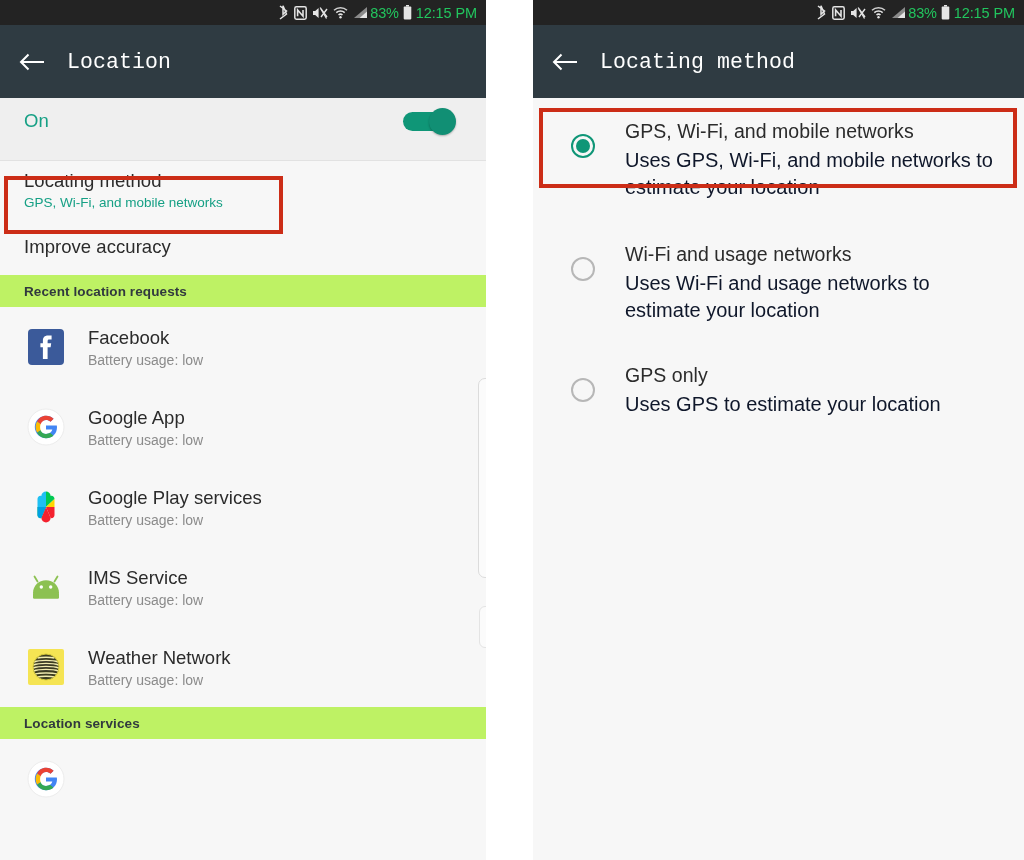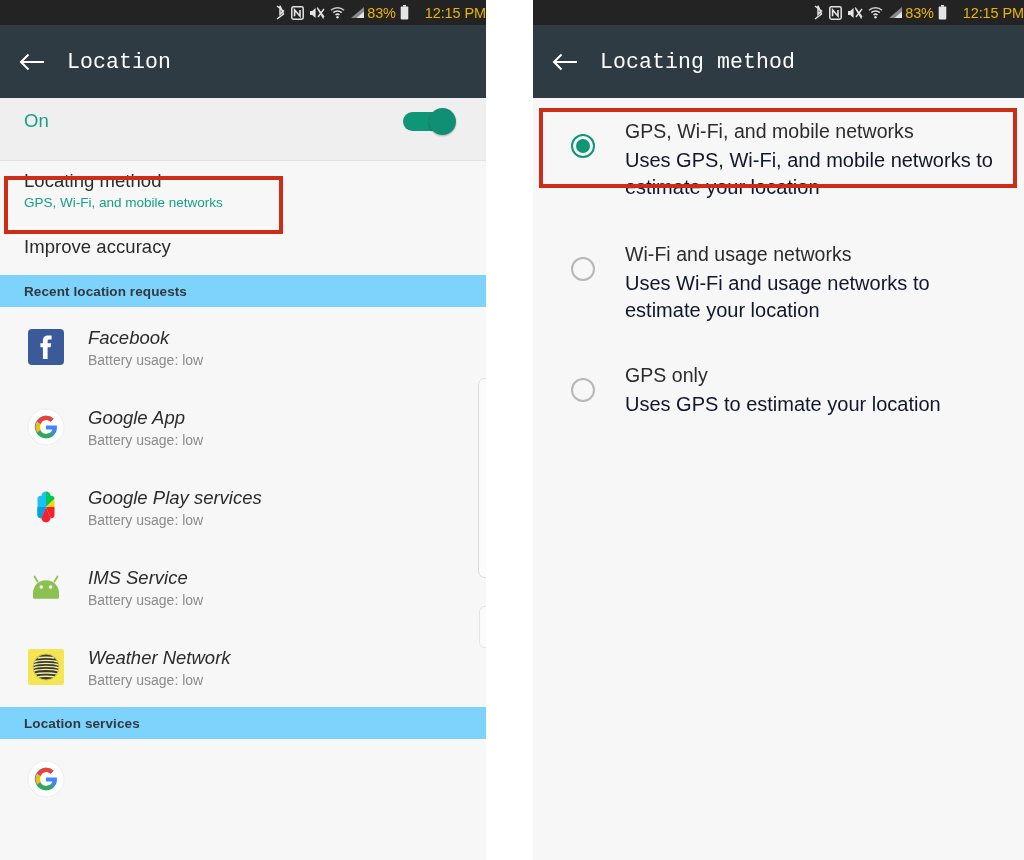--- a/index.html
+++ b/index.html
@@ -40,31 +40,31 @@
     width: 10px; height: 40px;
     border: 1px solid #e4e4e4;
     border-radius: 6px 2px 2px 6px;
     background: #fbfbfb;
   }
 
   
   .statusbar {
     height: 25px; background: #232323;
     display: flex; align-items: center; justify-content: flex-end;
-    box-sizing: border-box;
-    color: #eab308;
+    padding-right: 9px; box-sizing: border-box;
+    color: #22c55e;
   }
   .statusbar .sb-icons { display: flex; align-items: center; gap: 5px; }
   .sb-glyph { font-size: 13px; line-height: 1; color: #e4e4e4; display:block; }
   .sb-batt-text {
     font-size: 14.5px; letter-spacing: -0.2px; margin-left: 2px;
     font-family: "Liberation Sans", sans-serif;
   }
   .sb-clock {
-    font-size: 14.5px; margin-left: 16px; letter-spacing: -0.1px;
+    font-size: 14.5px; margin-left: 4px; letter-spacing: -0.1px;
   }
   .sb-svg { display: block; }
 
   
   .appbar {
     height: 73px; background: #2f3b42;
     display: flex; align-items: center;
     padding-left: 19px; box-sizing: border-box;
   }
   .back-arrow {
@@ -112,39 +112,39 @@
   .redbox {
     position: absolute; box-sizing: border-box;
     border: 4px solid #cc2d17;
     pointer-events: none;
   }
   #redbox-locating-method { left: 4px;  top: 176px; width: 279px; height: 58px; }
   #redbox-gps-option      { left: 6px;  top: 108px; width: 478px; height: 80px; }
 
   
   .section-header {
-    height: 32px; background: #7dd3fc;
+    height: 32px; background: #bef264;
     display: flex; align-items: center;
     padding-left: 24px; box-sizing: border-box;
     font-size: 13.5px; font-weight: bold; color: #31393e;
     letter-spacing: 0.1px;
   }
 
   
   .app-row {
     height: 80px; display: flex; align-items: center;
     padding-left: 26px; box-sizing: border-box;
   }
   .app-icon {
     width: 40px; height: 40px; flex: 0 0 40px;
     margin-right: 22px;
     display: flex; align-items: center; justify-content: center;
   }
   .app-text { display: flex; flex-direction: column; }
-  .app-name { font-size: 18.5px; color: #2b2b2b; font-style: italic; }
+  .app-name { font-size: 18.5px; color: #2b2b2b; }
   .app-batt { font-size: 14px; color: #8b8b8b; margin-top: 3px; }
 
   
   .radio-row {
     display: flex; align-items: flex-start;
     padding: 18px 24px 18px 38px; box-sizing: border-box;
   }
   .radio {
     width: 24px; height: 24px; flex: 0 0 24px;
     margin-top: 16px; margin-right: 30px; position: relative;

